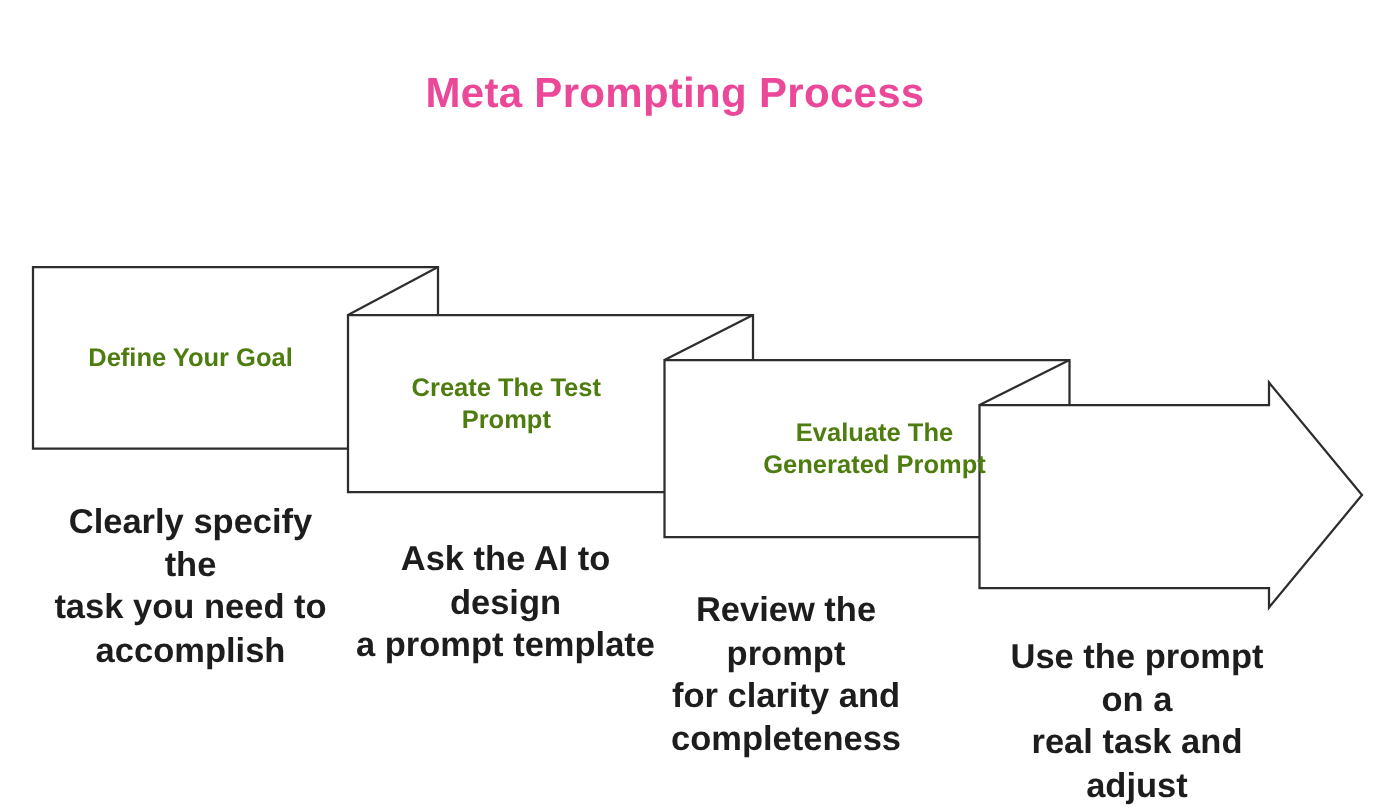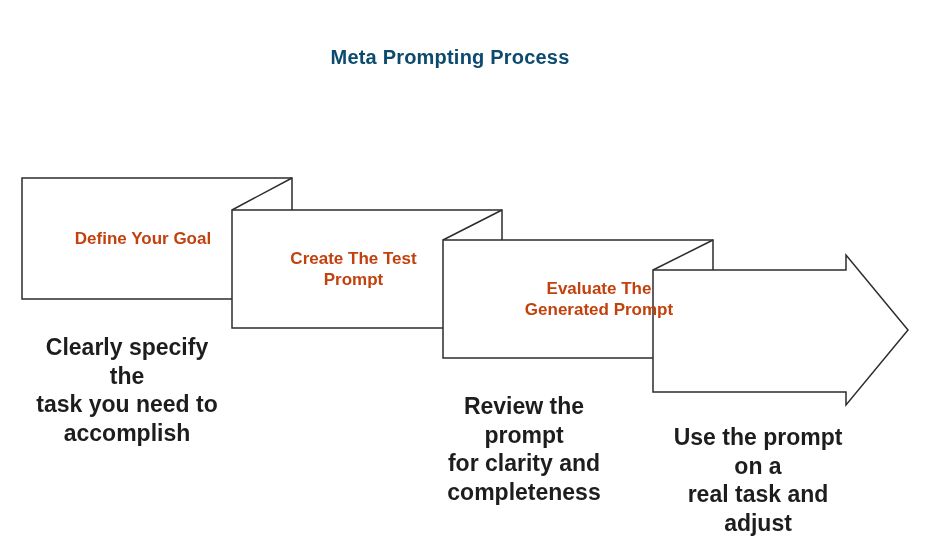--- a/index.html
+++ b/index.html
@@ -15,24 +15,24 @@
     overflow: hidden;
     font-family: "Liberation Sans", sans-serif;
     color: #1d1d1d;
   }
   .diagram-title {
     position: absolute;
     left: 0;
     top: 46px;
     width: 900px;
     text-align: center;
-    font-size: 20px;
+    font-size: 28px;
     font-weight: 700;
     letter-spacing: 0.2px;
-    color: #0c4a6e;
+    color: #ec4899;
   }
   svg.flow {
     position: absolute;
     left: 0;
     top: 0;
     width: 932px;
     height: 541px;
   }
   .shape {
     fill: #ffffff;
@@ -48,22 +48,21 @@
   .step-title {
     position: absolute;
     display: flex;
     align-items: center;
     justify-content: center;
     text-align: center;
     font-size: 17px;
     font-weight: 700;
     line-height: 1.26;
     white-space: pre-line;
-    color: #c2410c;
-    margin-left: 16px;
+    color: #4d7c0f;
   }
   .step-desc {
     position: absolute;
     text-align: center;
     font-size: 23px;
     font-weight: 700;
     line-height: 1.24;
     white-space: pre-line;
     color: #1d1d1d;
   }
@@ -107,20 +106,22 @@
 
   <div class="step-title" id="step-title-1">Define Your Goal</div>
   <div class="step-title" id="step-title-2">Create The Test
 Prompt</div>
   <div class="step-title" id="step-title-3">Evaluate The
 Generated Prompt</div>
 
   <div class="step-desc" id="step-desc-1">Clearly specify the
 task you need to
 accomplish</div>
+  <div class="step-desc" id="step-desc-2">Ask the AI to design
+a prompt template</div>
   <div class="step-desc" id="step-desc-3">Review the prompt
 for clarity and
 completeness</div>
   <div class="step-desc" id="step-desc-4">Use the prompt on a
 real task and adjust
 as needed</div>
 
 </div>
 
 </body></html>

